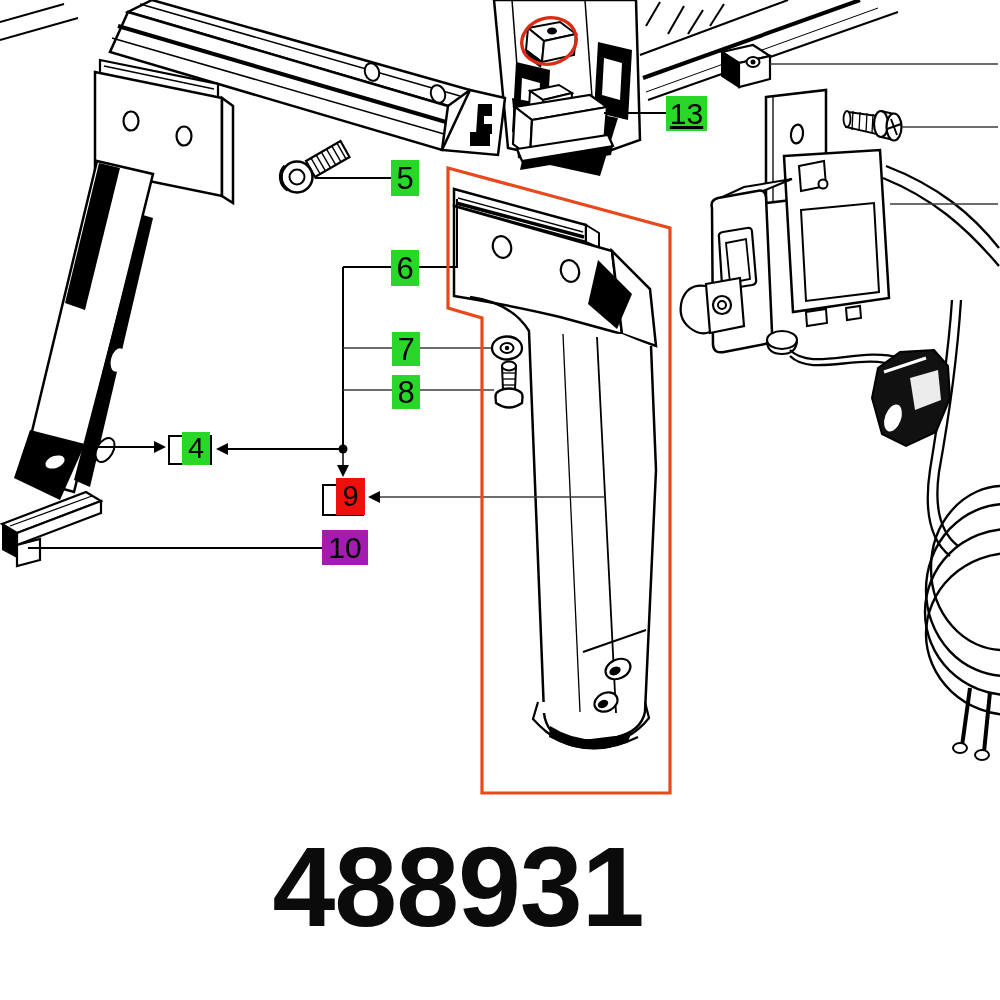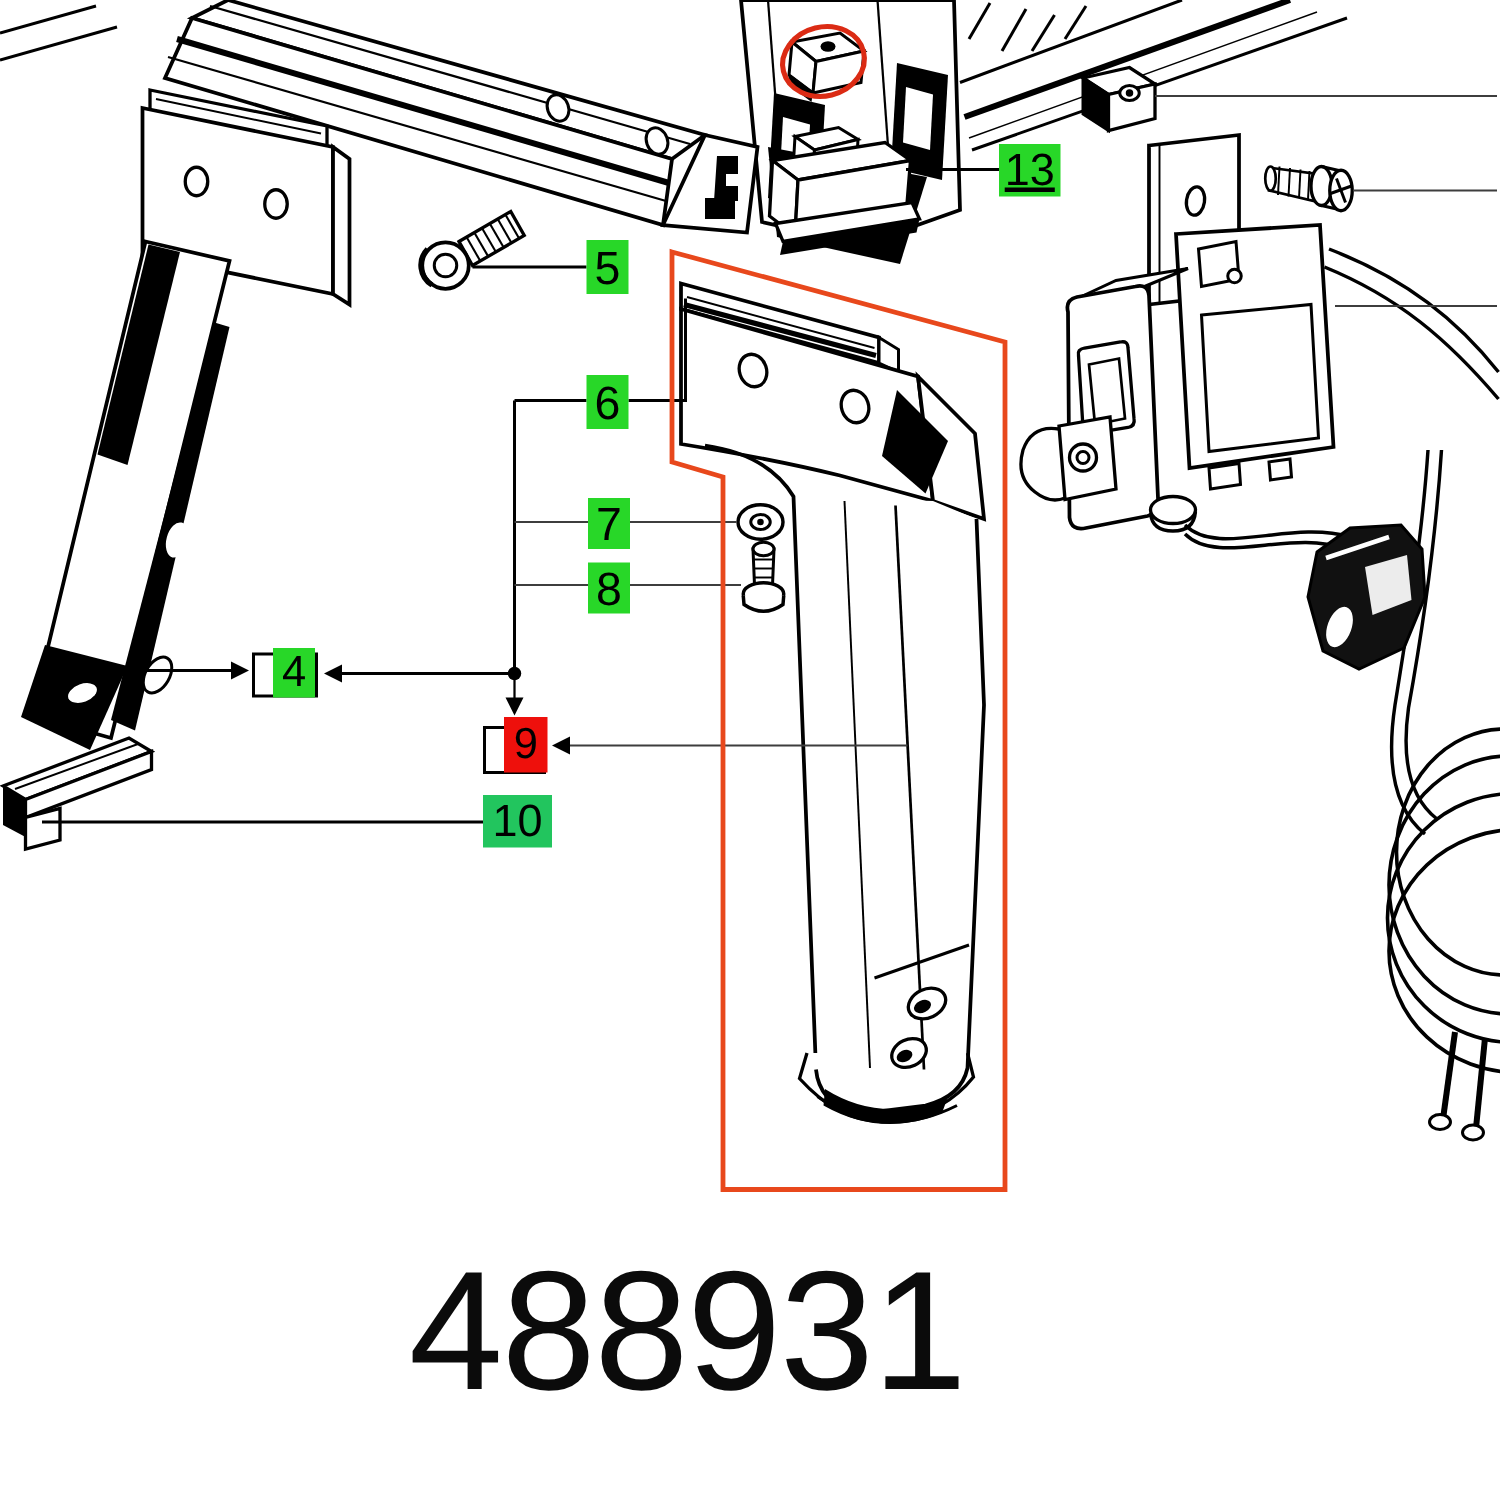--- a/index.html
+++ b/index.html
@@ -16,21 +16,21 @@
   .badge-10{left:322px;top:530px;width:46px;height:35px;font-size:30px;}
   .badge-13{left:666px;top:96px;width:41px;height:35px;font-size:30px;}
   .badge-split{position:absolute;background:#fff;border:2px solid #000;z-index:5;}
   .badge-4{left:168px;top:435px;width:40px;height:26px;}
   .badge-9{left:322px;top:484px;width:38px;height:28px;}
   .badge-fill{position:absolute;display:flex;align-items:center;justify-content:center;
               color:#000;font-size:29px;line-height:1;}
   .badge-4 .badge-fill{left:12px;top:-5px;width:28px;height:33px;}
   .badge-9 .badge-fill{left:12px;top:-8px;width:29px;height:37px;}
   .part-number{position:absolute;left:0;top:822px;width:916px;text-align:center;
-               font-weight:normal;font-size:113px;letter-spacing:-1px;color:#0b0b0b;z-index:4;}
+               font-weight:bold;font-size:113px;letter-spacing:-1px;color:#0b0b0b;z-index:4;}
 </style>
 </head>
 <body>
 
 <div class="stage">
 
 <svg class="diagram" width="1000" height="1000" viewBox="0 0 1000 1000">
 
   <g stroke="#000" fill="none">
     <line x1="0" y1="22" x2="64" y2="4" stroke-width="2"></line>
@@ -281,18 +281,18 @@
 <div class="badge badge-5" style="background: rgb(40, 215, 40);">5</div>
 <div class="badge badge-6" style="background: rgb(40, 215, 40);">6</div>
 <div class="badge badge-7" style="background: rgb(40, 215, 40);">7</div>
 <div class="badge badge-8" style="background: rgb(40, 215, 40);">8</div>
 <div class="badge-split badge-4">
   <span class="badge-fill" style="background: rgb(40, 215, 40);">4</span>
 </div>
 <div class="badge-split badge-9">
   <span class="badge-fill" style="background: rgb(238, 16, 12);">9</span>
 </div>
-<div class="badge badge-10" style="background: #22c55e;">10</div>
+<div class="badge badge-10" style="background: #a21caf;">10</div>
 <div class="badge badge-13" style="background: rgb(40, 215, 40); text-decoration: underline;">13</div>
 
 <div class="part-number">488931</div>
 
 </div>
 
 </body></html>

